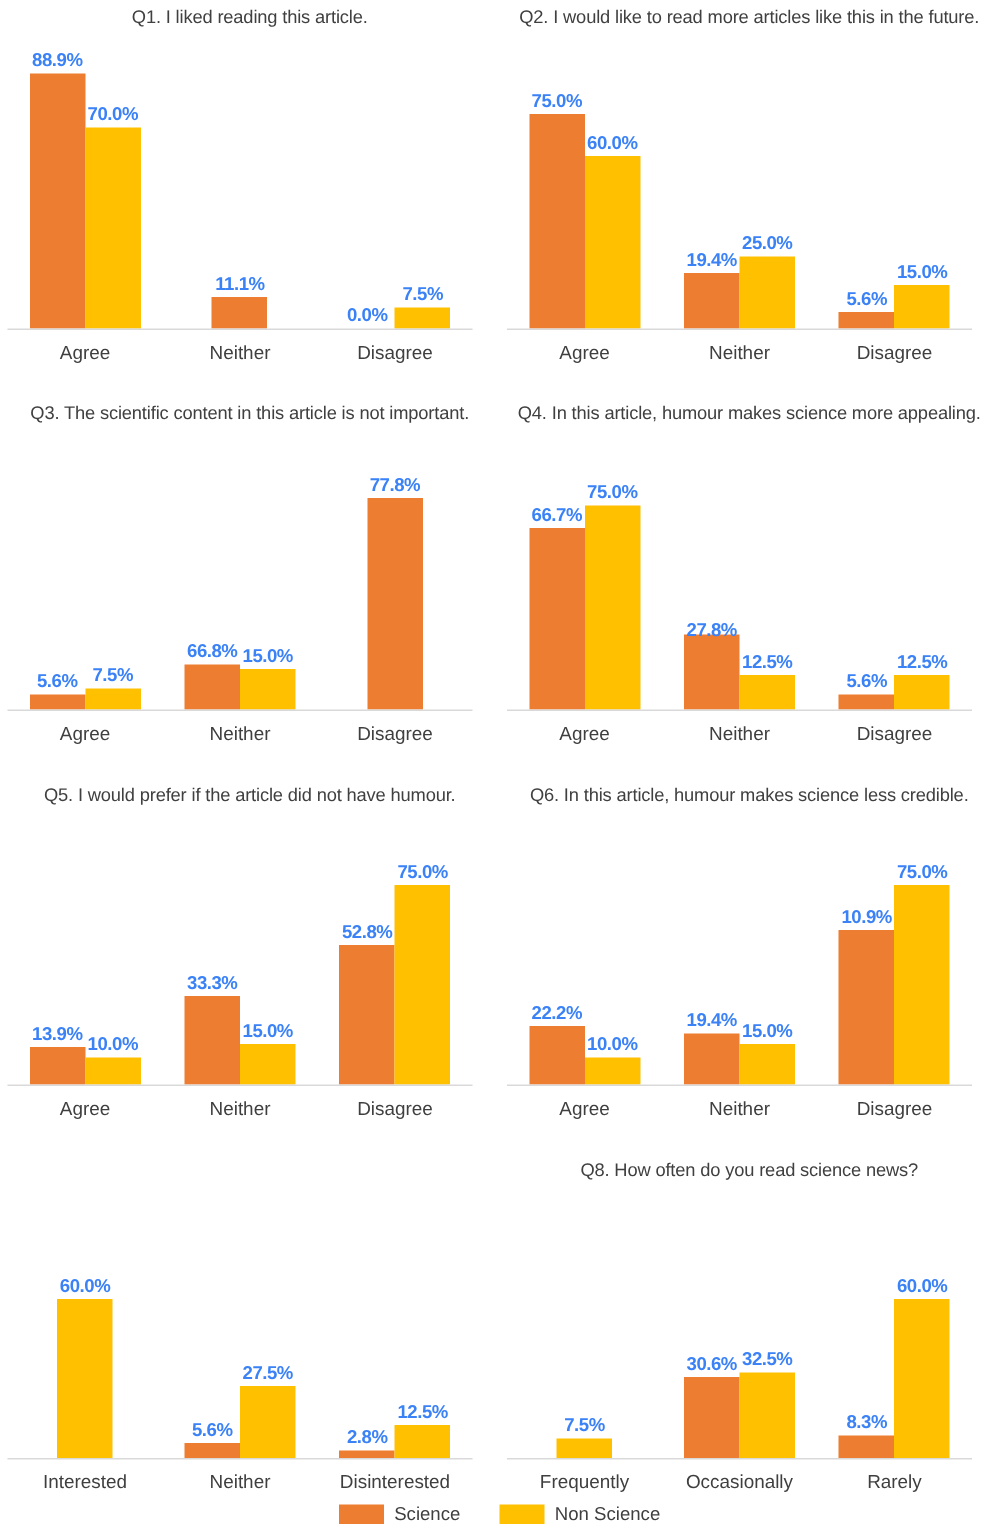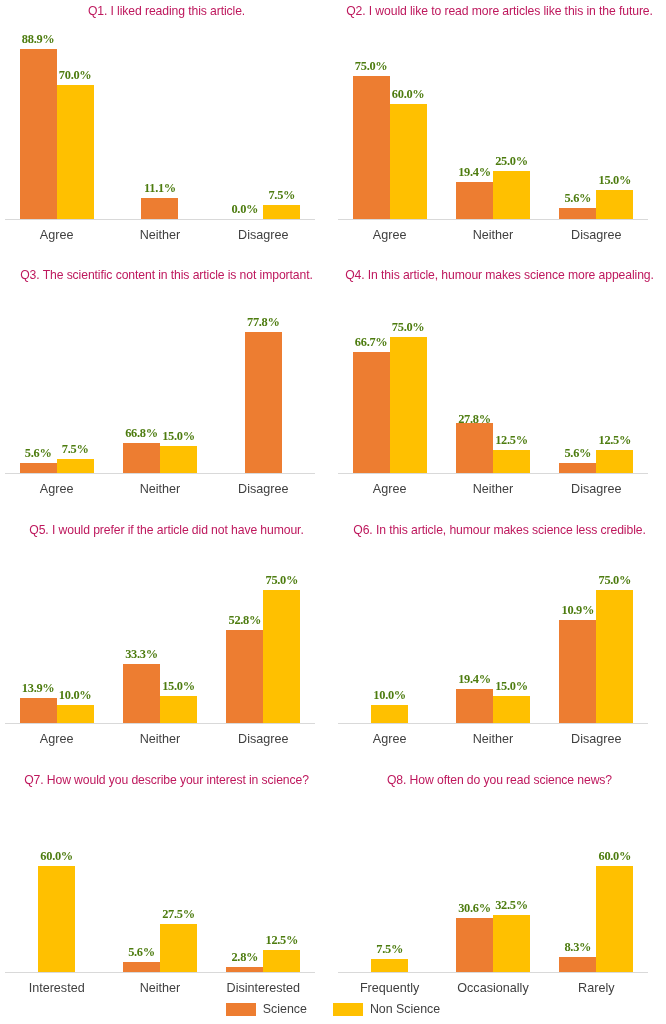--- a/index.html
+++ b/index.html
@@ -23,21 +23,21 @@
     position: absolute;
     box-sizing: border-box;
   }
   .panel-title {
     position: absolute;
     top: 0;
     left: 0;
     right: 0;
     text-align: center;
     font-size: 12.2px;
-    color: #be185d;
+    color: #404040;
     font-family: "Liberation Sans", sans-serif;
     white-space: nowrap;
     letter-spacing: -0.1px;
   }
   .plot {
     position: absolute;
     left: 0;
     right: 0;
   }
   .axis-line {
@@ -83,23 +83,23 @@
   .bar.science { background: #ED7D31; }
   .bar.nonscience { background: #FFC000; }
   .bar-label {
     position: absolute;
     bottom: 100%;
     left: 50%;
     transform: translateX(-50%);
     margin-bottom: 2px;
     font-size: 12.4px;
     font-weight: bold;
-    color: #4d7c0f;
+    color: #3b82f6;
     white-space: nowrap;
-    font-family: Liberation Serif, serif;
+    font-family: Liberation Sans, sans-serif;
     letter-spacing: -0.3px;
   }
   .cat-labels {
     position: absolute;
     left: 5px;
     right: 18px;
     display: flex;
     flex-direction: row;
   }
   .cat-label {
@@ -349,20 +349,24 @@
         <div class="cat-label">Neither</div>
         <div class="cat-label">Disagree</div>
       </div>
     </div>
     <div class="panel" style="left: 333px; top: 515px; width: 333px; height: 239px;">
       <div class="panel-title" style="top: 8px;">Q6. In this article, humour makes science less credible.</div>
       <div class="plot" style="top: 31px; height: 177px;">
         <div class="groups">
           <div class="group">
             <div class="bar-wrap">
+              <div class="bar science" style="height: 39.294px; background: rgb(237, 125, 49);"></div>
+              <div class="bar-label" style="bottom: 39.294px;">22.2%</div>
+            </div>
+            <div class="bar-wrap">
               <div class="bar nonscience" style="height: 17.7px; background: rgb(255, 192, 0);"></div>
               <div class="bar-label" style="bottom: 17.7px;">10.0%</div>
             </div>
           </div>
           <div class="group">
             <div class="bar-wrap">
               <div class="bar science" style="height: 34.338px; background: rgb(237, 125, 49);"></div>
               <div class="bar-label" style="bottom: 34.338px;">19.4%</div>
             </div>
             <div class="bar-wrap">
@@ -383,21 +387,20 @@
         </div>
       </div>
       <div class="axis-line" style="top: 208px; background: rgb(217, 217, 217);"></div>
       <div class="cat-labels" style="top: 217px;">
         <div class="cat-label">Agree</div>
         <div class="cat-label">Neither</div>
         <div class="cat-label">Disagree</div>
       </div>
     </div>
     <div class="panel" style="left: 0px; top: 765px; width: 333px; height: 238px;">
-      <div class="panel-title" style="top: 8px;">Q7. How would you describe your interest in science?</div>
       <div class="plot" style="top: 31px; height: 176px;">
         <div class="groups">
           <div class="group">
             <div class="bar-wrap">
               <div class="bar nonscience" style="height: 105.6px; background: rgb(255, 192, 0);"></div>
               <div class="bar-label" style="bottom: 105.6px;">60.0%</div>
             </div>
           </div>
           <div class="group">
             <div class="bar-wrap">

